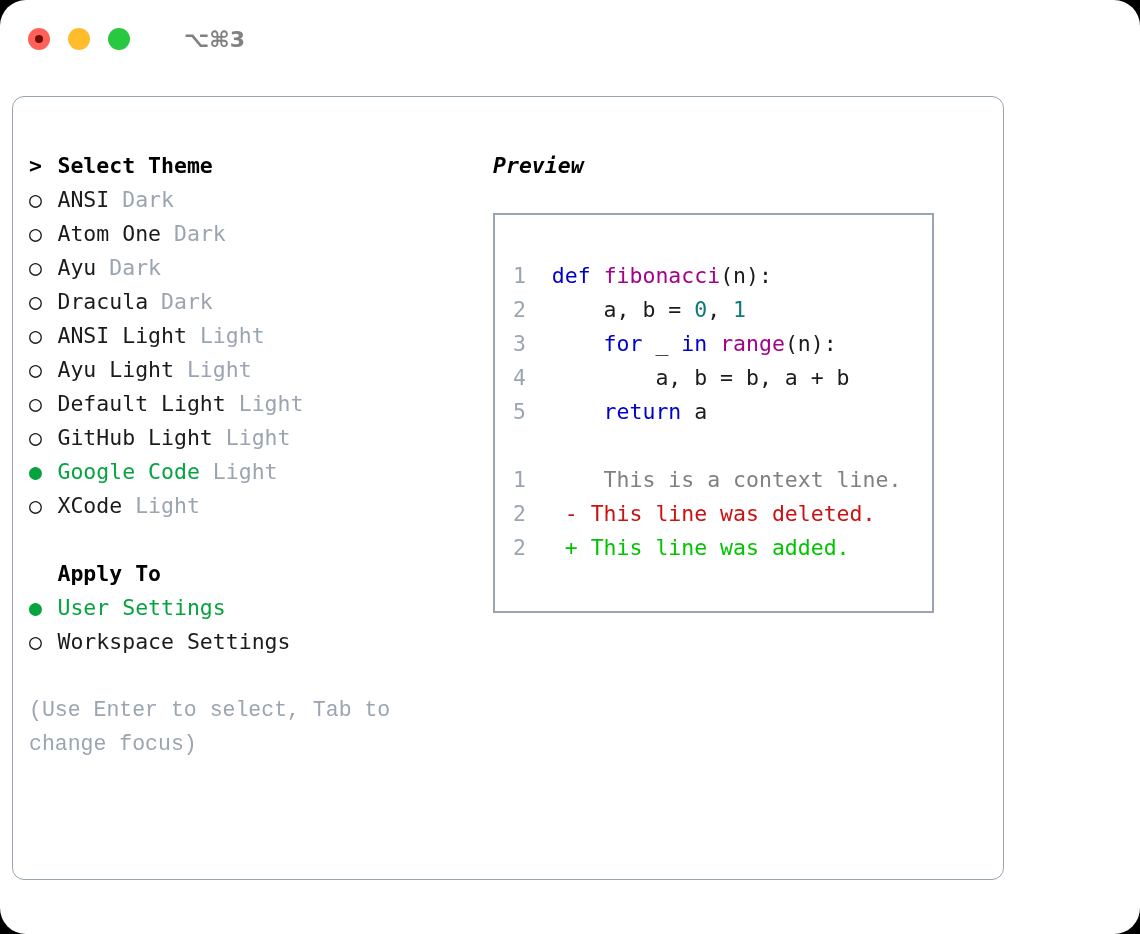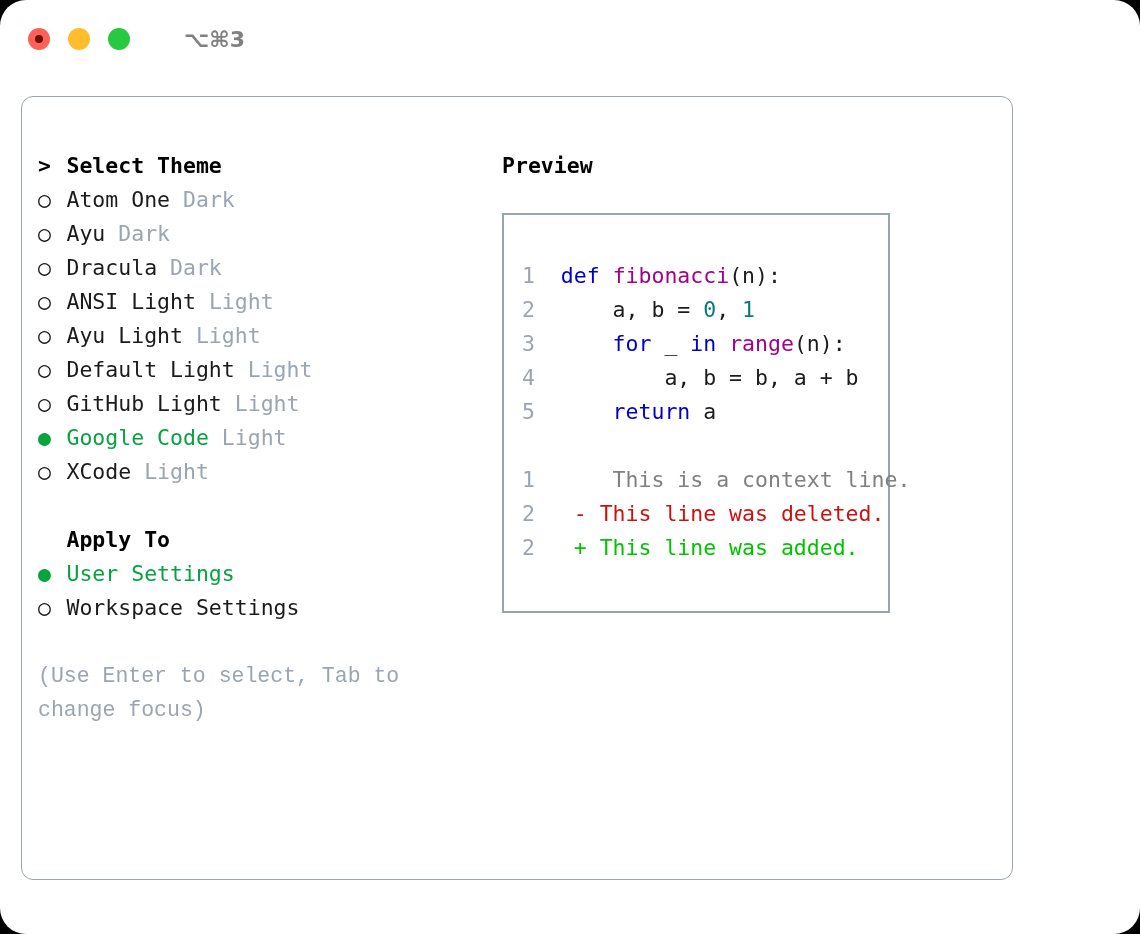--- a/index.html
+++ b/index.html
@@ -65,21 +65,21 @@
     color: #808080;
     font-size: 22px;
     font-weight: bold;
     letter-spacing: 0px;
     font-family: "DejaVu Sans", sans-serif;
   }
 
   
   .panel {
     position: absolute;
-    left: 21px;
+    left: 12px;
     top: 96px;
     width: 992px;
     height: 784px;
     border: 1.6px solid #9aa5b1;
     border-radius: 12px;
     box-sizing: border-box;
     background: #ffffff;
   }
 
   
@@ -125,24 +125,25 @@
     left: 480px;
     top: 52px;
     width: 480px;
   }
   .preview-title {
     font-size: 21.5px;
     line-height: 34px;
     font-weight: bold;
     color: #000000;
     font-family: "DejaVu Sans Mono", monospace;
+    font-style: italic;
   }
   .preview-box {
     margin-top: 30px;
-    width: 388px;
+    width: 441px;
     height: 400px;
     border: 2px solid #9aa5b1;
     box-sizing: border-box;
     background: #ffffff;
     padding: 44px 0 0 18px;
   }
   .code-line {
     font-size: 21.5px;
     line-height: 34px;
     white-space: pre;
@@ -176,20 +177,21 @@
       <div class="light green"></div>
     </div>
     <div class="shortcut">⌥⌘3</div>
   </div>
 
   <div class="panel">
 
     <div class="left-col">
       <div id="theme-list">
           <div class="row section-head"><span class="marker">&gt;</span><span> </span><span class="label">Select Theme</span></div>
+          <div class="row"><span class="marker">○</span><span> </span><span class="label">ANSI</span><span class="suffix"> Dark</span></div>
           <div class="row"><span class="marker">○</span><span> </span><span class="label">Atom One</span><span class="suffix"> Dark</span></div>
           <div class="row"><span class="marker">○</span><span> </span><span class="label">Ayu</span><span class="suffix"> Dark</span></div>
           <div class="row"><span class="marker">○</span><span> </span><span class="label">Dracula</span><span class="suffix"> Dark</span></div>
           <div class="row"><span class="marker">○</span><span> </span><span class="label">ANSI Light</span><span class="suffix"> Light</span></div>
           <div class="row"><span class="marker">○</span><span> </span><span class="label">Ayu Light</span><span class="suffix"> Light</span></div>
           <div class="row"><span class="marker">○</span><span> </span><span class="label">Default Light</span><span class="suffix"> Light</span></div>
           <div class="row"><span class="marker">○</span><span> </span><span class="label">GitHub Light</span><span class="suffix"> Light</span></div>
           <div class="row selected"><span class="marker">●</span><span> </span><span class="label">Google Code</span><span class="suffix"> Light</span></div>
           <div class="row"><span class="marker">○</span><span> </span><span class="label">XCode</span><span class="suffix"> Light</span></div>
         </div>

